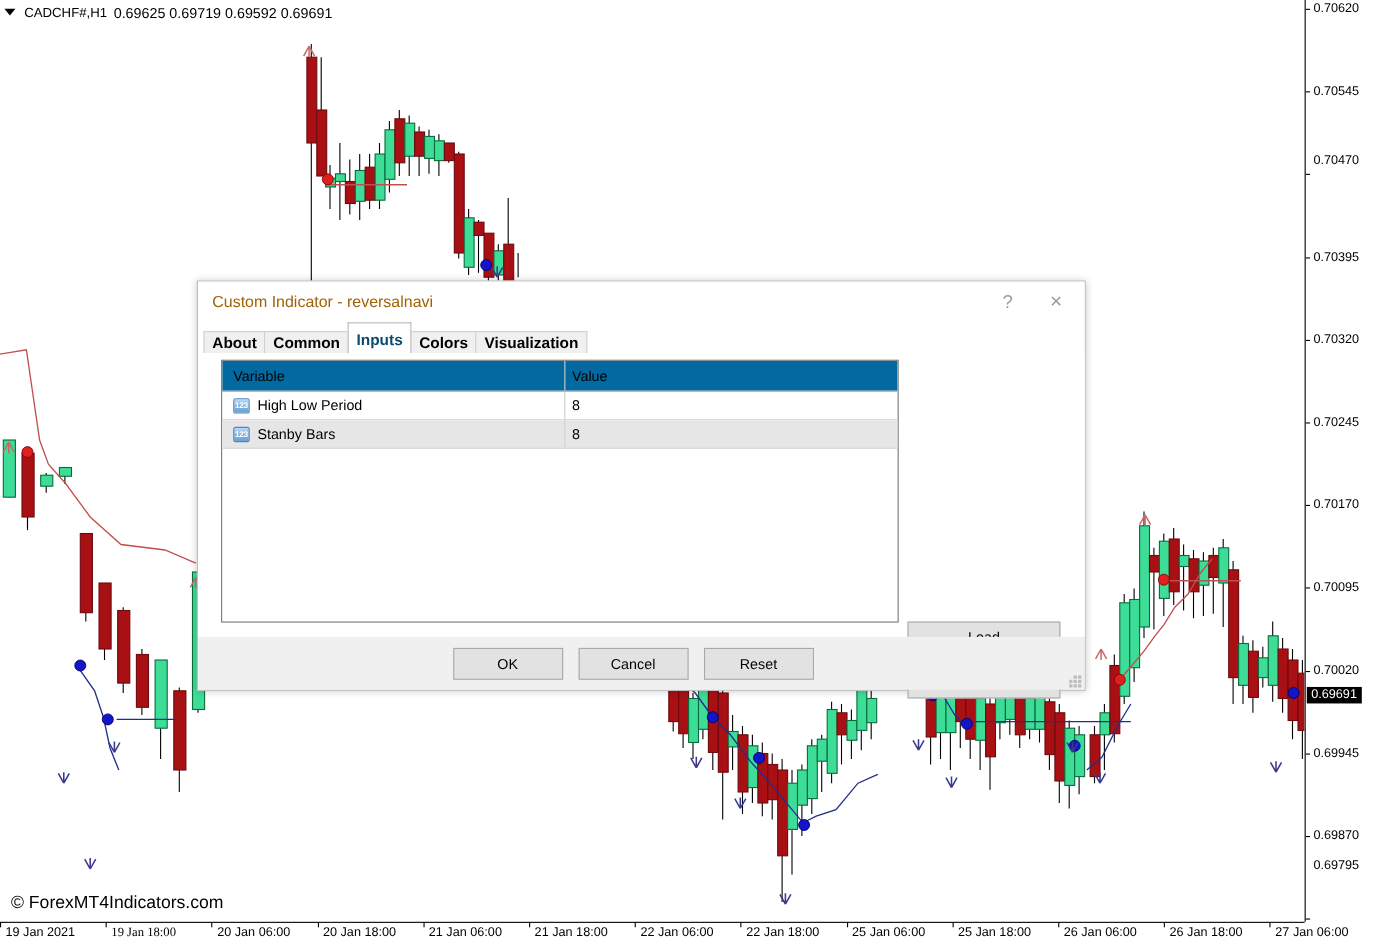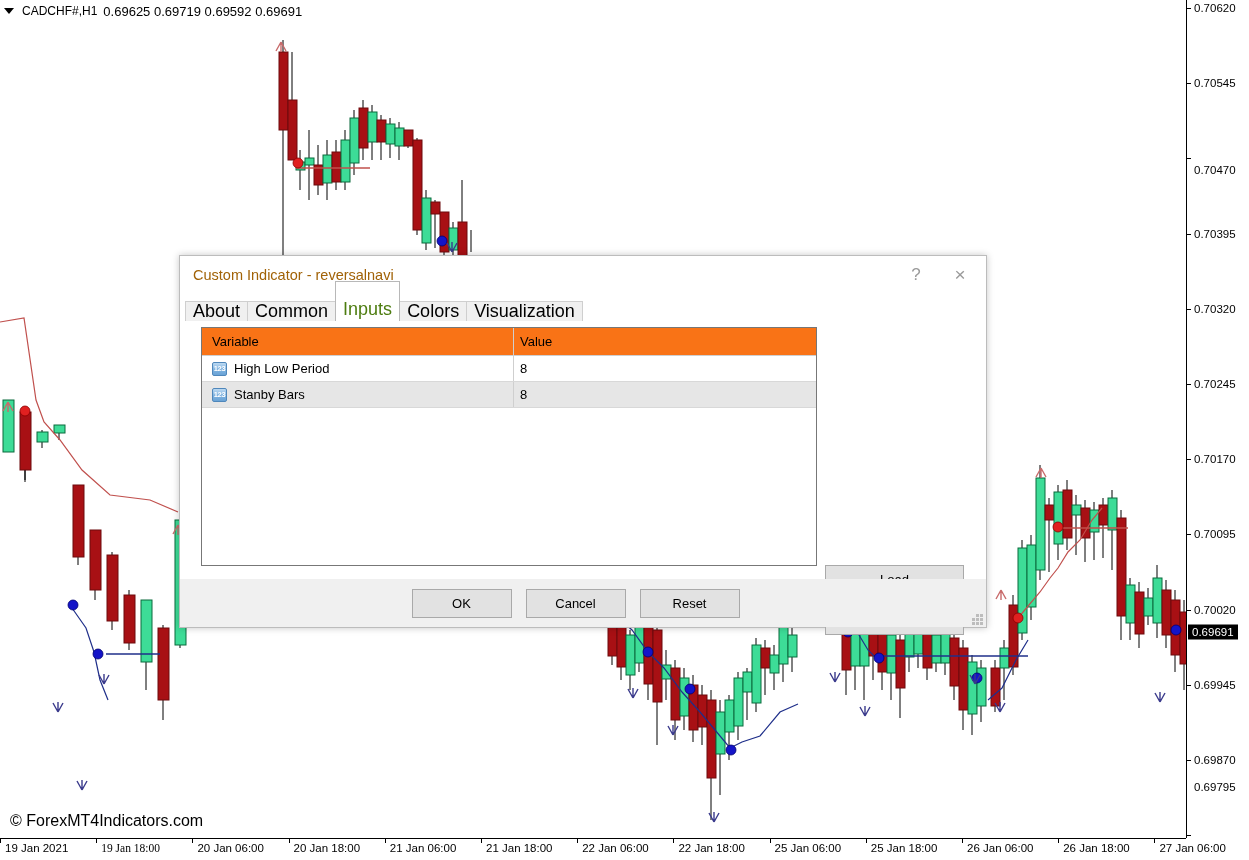--- a/index.html
+++ b/index.html
@@ -168,38 +168,39 @@
 
   
   #tab-strip {
     height: 22px;
     margin: 5px 0 0 5px;
     display: flex;
     align-items: flex-end;
     position: relative;
   }
   .tab {
-    font-size: 18px;
+    font-size: 14px;
     color: #000;
     padding: 2px 7px 3px 7px;
     background: #f0f0f0;
     border: 1px solid #cfcfcf;
     border-bottom: none;
     margin-right: -1px;
     line-height: 15px;
     white-space: nowrap;
     position: relative;
     top: 1px;
     cursor: default;
+    font-weight: bold;
   }
   .tab.active {
     background: #ffffff;
     border-color: #b8b8b8;
-    color: #4d7c0f;
-    padding-top: 20px;
+    color: #0c4a6e;
+    padding-top: 8px;
     padding-bottom: 4px;
     top: 0px;
     z-index: 2;
   }
 
   #tab-content {
     flex: 1;
     background: #ffffff;
     position: relative;
     padding: 0;
@@ -212,21 +213,21 @@
     width: 614px; height: 237px;
     border: 1px solid #777;
     background: #ffffff;
     overflow: hidden;
   }
   .grid-header {
     display: flex;
     height: 27px;
     align-items: center;
     border-bottom: 1px solid #cfcfcf;
-    background: #f97316;
+    background: #0369a1;
   }
   .grid-header .cell {
     font-size: 13px;
     color: #000;
   }
   .col-var { width: 311px; padding-left: 10px; box-sizing: border-box; }
   .col-val { flex: 1; padding-left: 6px; box-sizing: border-box; border-left: 1px solid #cfcfcf; height: 100%; display: flex; align-items: center; }
   .grid-row {
     display: flex;
     height: 25px;
@@ -577,21 +578,21 @@
 
     <div id="watermark">© ForexMT4Indicators.com</div>
   </div>
 
   <div id="price-axis">
       <div class="price-tick" style="top: 8px;"></div>
       <div class="price-label" style="top: 8px;">0.70620</div>
       <div class="price-tick" style="top: 83.2px;"></div>
       <div class="price-label" style="top: 83.2px;">0.70545</div>
       <div class="price-tick" style="top: 158.4px;"></div>
-      <div class="price-label" style="top: 170px; text-align: right;">0.70470</div>
+      <div class="price-label" style="top: 146px; text-align: right;">0.70470</div>
       <div class="price-tick" style="top: 233.6px;"></div>
       <div class="price-label" style="top: 233.6px;">0.70395</div>
       <div class="price-tick" style="top: 308.8px;"></div>
       <div class="price-label" style="top: 308.8px;">0.70320</div>
       <div class="price-tick" style="top: 384px;"></div>
       <div class="price-label" style="top: 384px;">0.70245</div>
       <div class="price-tick" style="top: 459.2px;"></div>
       <div class="price-label" style="top: 459.2px;">0.70170</div>
       <div class="price-tick" style="top: 534.4px;"></div>
       <div class="price-label" style="top: 534.4px;">0.70095</div>

